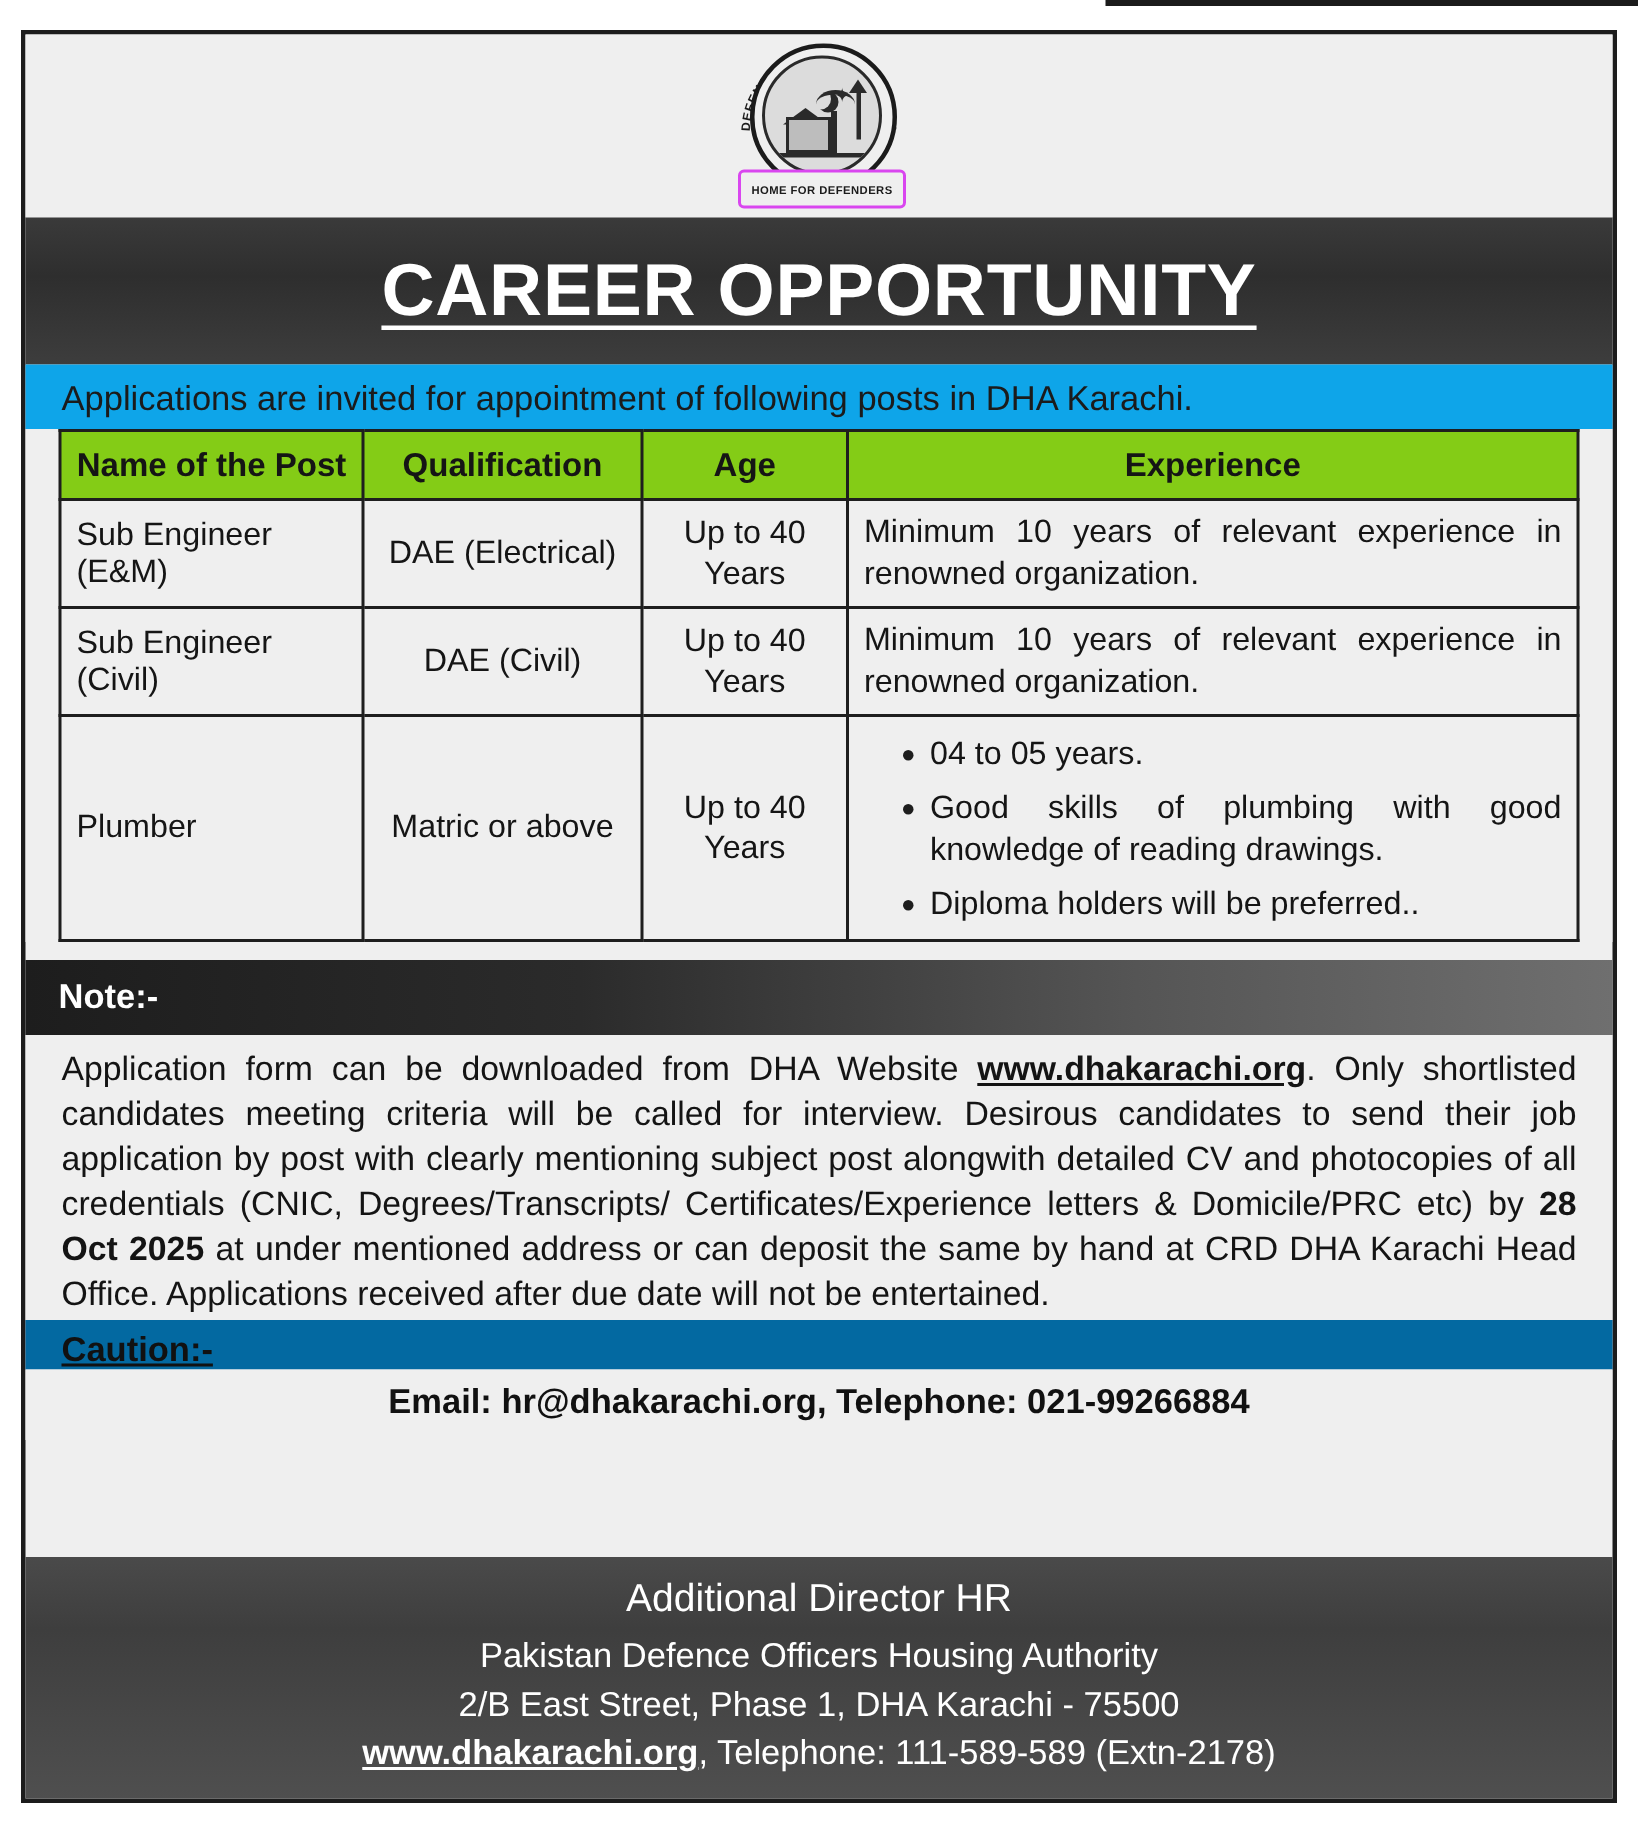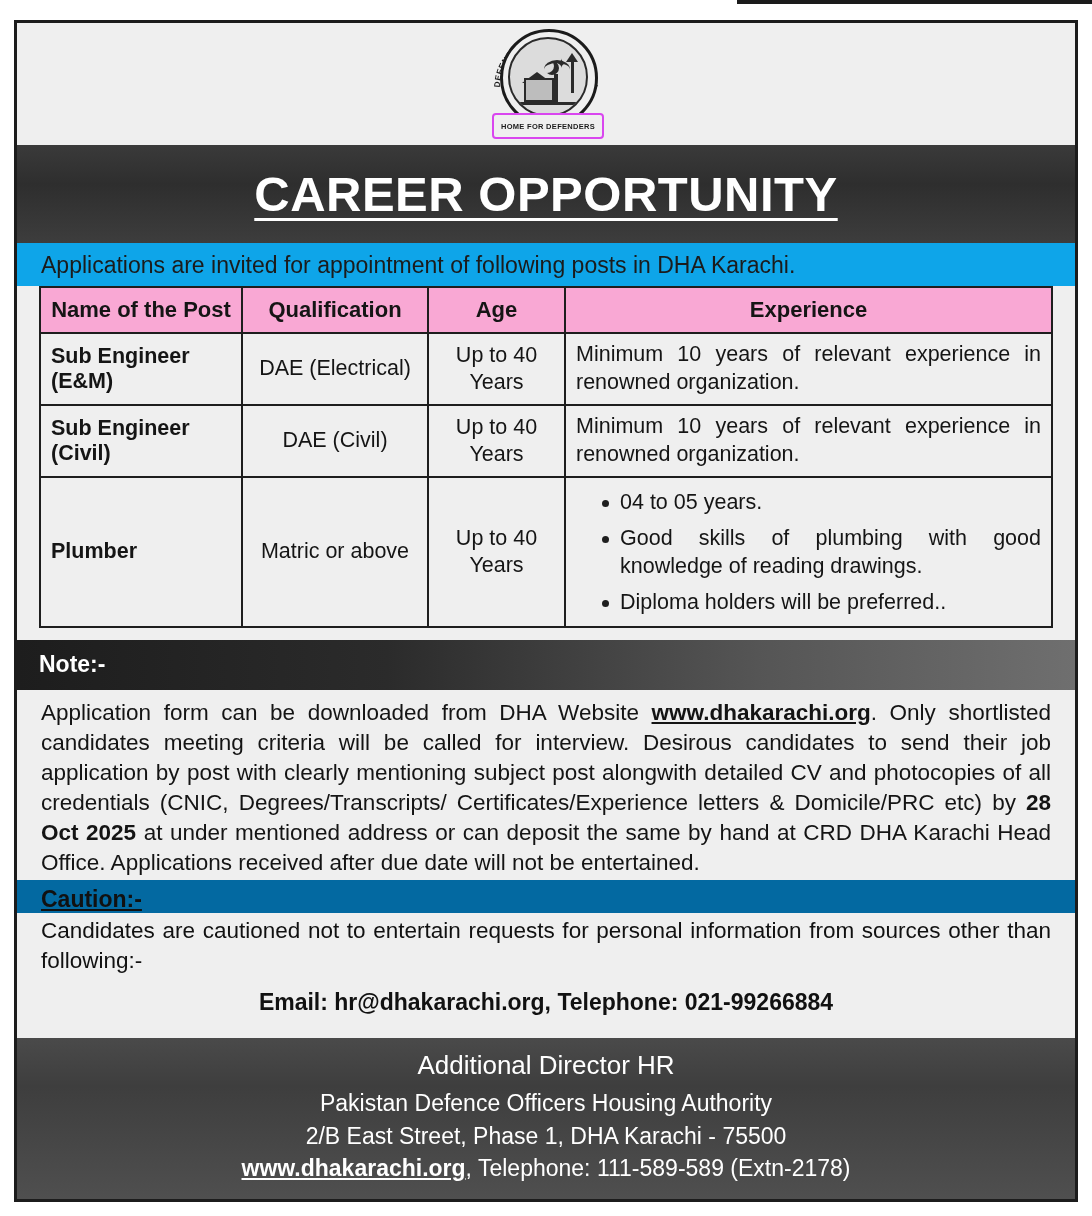--- a/index.html
+++ b/index.html
@@ -98,28 +98,28 @@
     padding: 7px 10px;
     vertical-align: middle;
     font-size: 21.5px;
     color: #151515;
   }
   table.posts thead th {
     text-align: center;
     font-weight: bold;
     font-size: 22px;
     padding: 9px 6px;
-    background: #f9a8d4;
+    background: #84cc16;
   }
   col.c-post  { width: 202px; }
   col.c-qual  { width: 186px; }
   col.c-age   { width: 137px; }
   col.c-exp   { width: auto; }
   td.post-name {
-    font-weight: bold;
+    font-weight: normal;
     font-size: 22px;
     padding-left: 12px;
     margin-top: 36px;
   }
   td.qual { text-align: center; }
   td.age  { text-align: center; line-height: 1.25; }
   td.exp  { line-height: 1.3; padding: 8px 14px 8px 12px; }
   td.exp.just { text-align: justify; }
   ul.exp-list {
     margin: 2px 0 2px 0;
@@ -418,21 +418,20 @@
     </div>
 
     <div class="note-body">
       <span>Application form can be downloaded from DHA Website</span>
       <span class="site">www.dhakarachi.org</span><span>. Only shortlisted candidates meeting criteria will be called for interview. Desirous candidates to send their job application by post with clearly mentioning subject post alongwith detailed CV and photocopies of all credentials (CNIC, Degrees/Transcripts/ Certificates/Experience letters &amp; Domicile/PRC etc) by</span>
       <span class="date">28 Oct 2025</span>
       <span>at under mentioned address or can deposit the same by hand at CRD DHA Karachi Head Office. Applications received after due date will not be entertained.</span>
     </div>
 
     <div class="caution-label">Caution:-</div>
-    <div class="caution-body">Candidates are cautioned not to entertain requests for personal information from sources other than following:-</div>
     <div class="contact-line">Email: hr@dhakarachi.org, Telephone: 021-99266884</div>
 
     <div class="footer">
       <div class="f-title">Additional Director HR</div>
       <div class="f-line">Pakistan Defence Officers Housing Authority</div>
       <div class="f-line">2/B East Street, Phase 1, DHA Karachi - 75500</div>
       <div class="f-line">
         <span class="f-web">www.dhakarachi.org</span><span>, Telephone: 111-589-589 (Extn-2178)</span>
       </div>
     </div>

